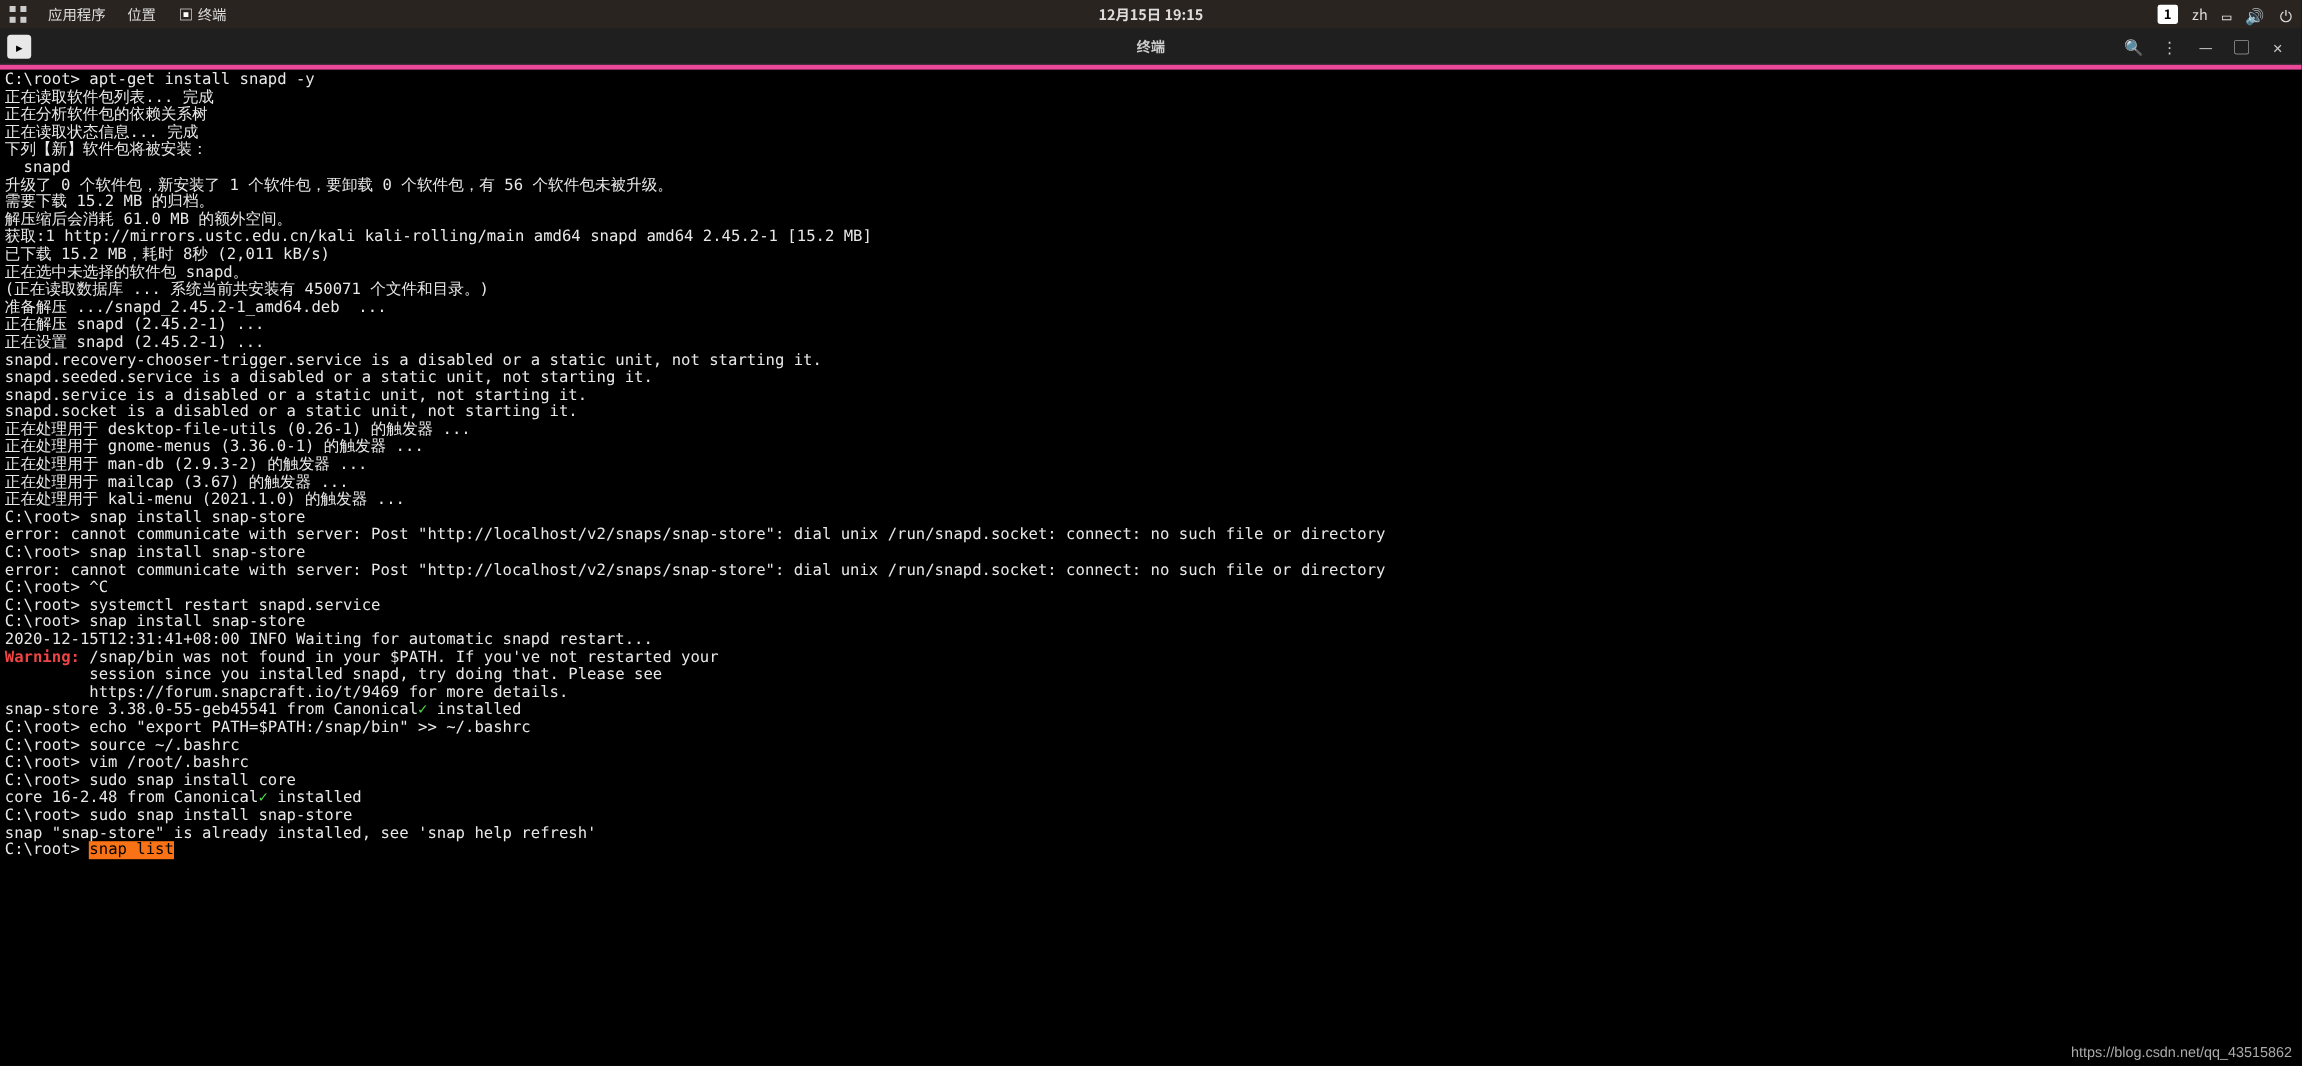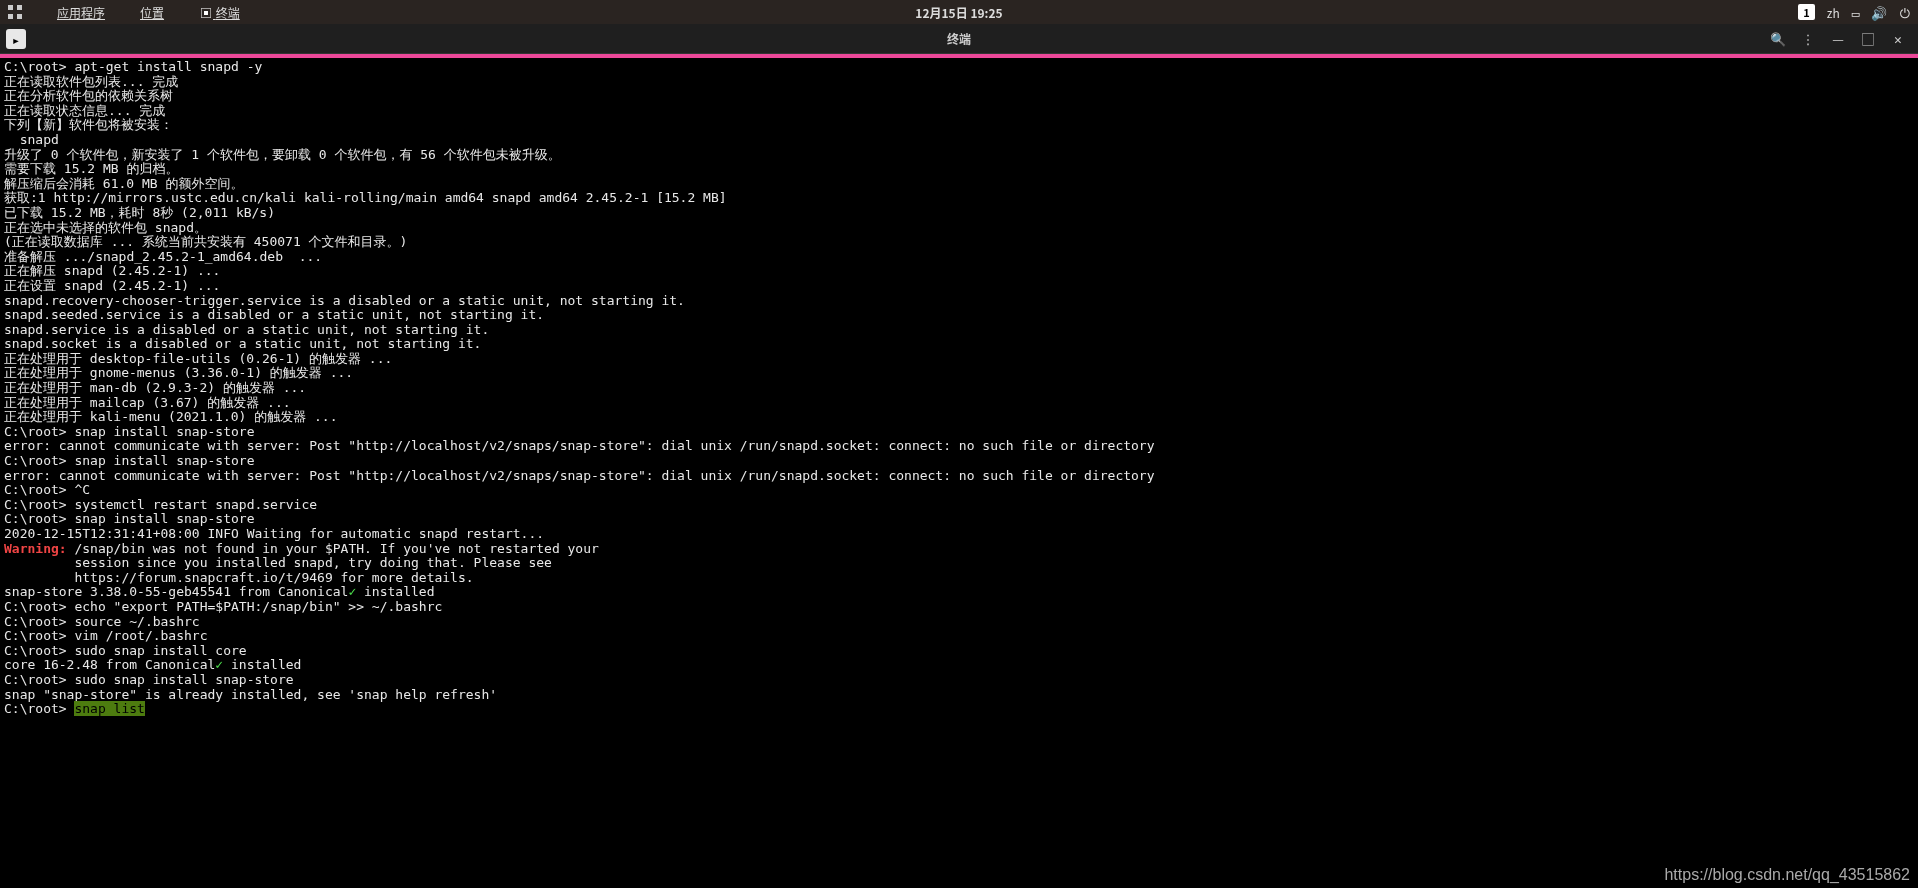--- a/index.html
+++ b/index.html
@@ -14,21 +14,21 @@
 .topbar {
   height: 24px;
   background: #2a2421;
   display: flex;
   align-items: center;
   color: #ddd;
   font-size: 12px;
   padding: 0 8px;
   position: relative;
 }
-.topbar-left { display: flex; align-items: center; gap: 35px; text-decoration: underline; }
+.topbar-left { display: flex; align-items: center; gap: 18px; }
 .topbar-center {
   position: absolute;
   left: 50%;
   transform: translateX(-50%);
   font-weight: bold;
 }
 .topbar-right { margin-left: auto; display: flex; align-items: center; gap: 12px; }
 .topbar .grid-icon {
   display: inline-block;
   width: 14px; height: 14px;
@@ -87,47 +87,47 @@
   height: calc(100% - 54px);
   padding: 2px 4px;
   font-family: "DejaVu Sans Mono", monospace;
   font-size: 13px;
   line-height: 14.6px;
   color: #e8e8e8;
   white-space: pre;
   border-top: 4px solid #ec4899;
   position: relative;
 }
-.prompt-selected { background: #4d7c0f; color: #000; }
+.prompt-selected { background: #f97316; color: #000; }
 .green { color: #4cde4c; }
 .warn-yellow { color: #ef4444; font-weight: bold; }
 .watermark {
   position: absolute;
   bottom: 4px;
   right: 8px;
   color: #aaa;
-  font-size: 16px;
+  font-size: 12px;
   font-family: sans-serif;
 }
 .shell-icon { color: #fff; display:inline-block; width:14px; text-align:center;}
 </style>
 </head>
 <body>
 
 <div class="topbar">
   <div class="topbar-left">
     <span class="grid-icon"></span>
     <span>应用程序</span>
     <span>位置</span>
     <span>
       <span class="shell-icon">▣</span>
       <span>终端</span>
     </span>
   </div>
-  <div class="topbar-center">12月15日 19:25</div>
+  <div class="topbar-center">12月15日 19:15</div>
   <div class="topbar-right">
     <span class="badge">1</span>
     <span>zh</span>
     <span class="icon-btn">▭</span>
     <span class="icon-btn">🔊</span>
     <span class="icon-btn">⏻</span>
   </div>
 </div>
 
 <div class="window-titlebar">

